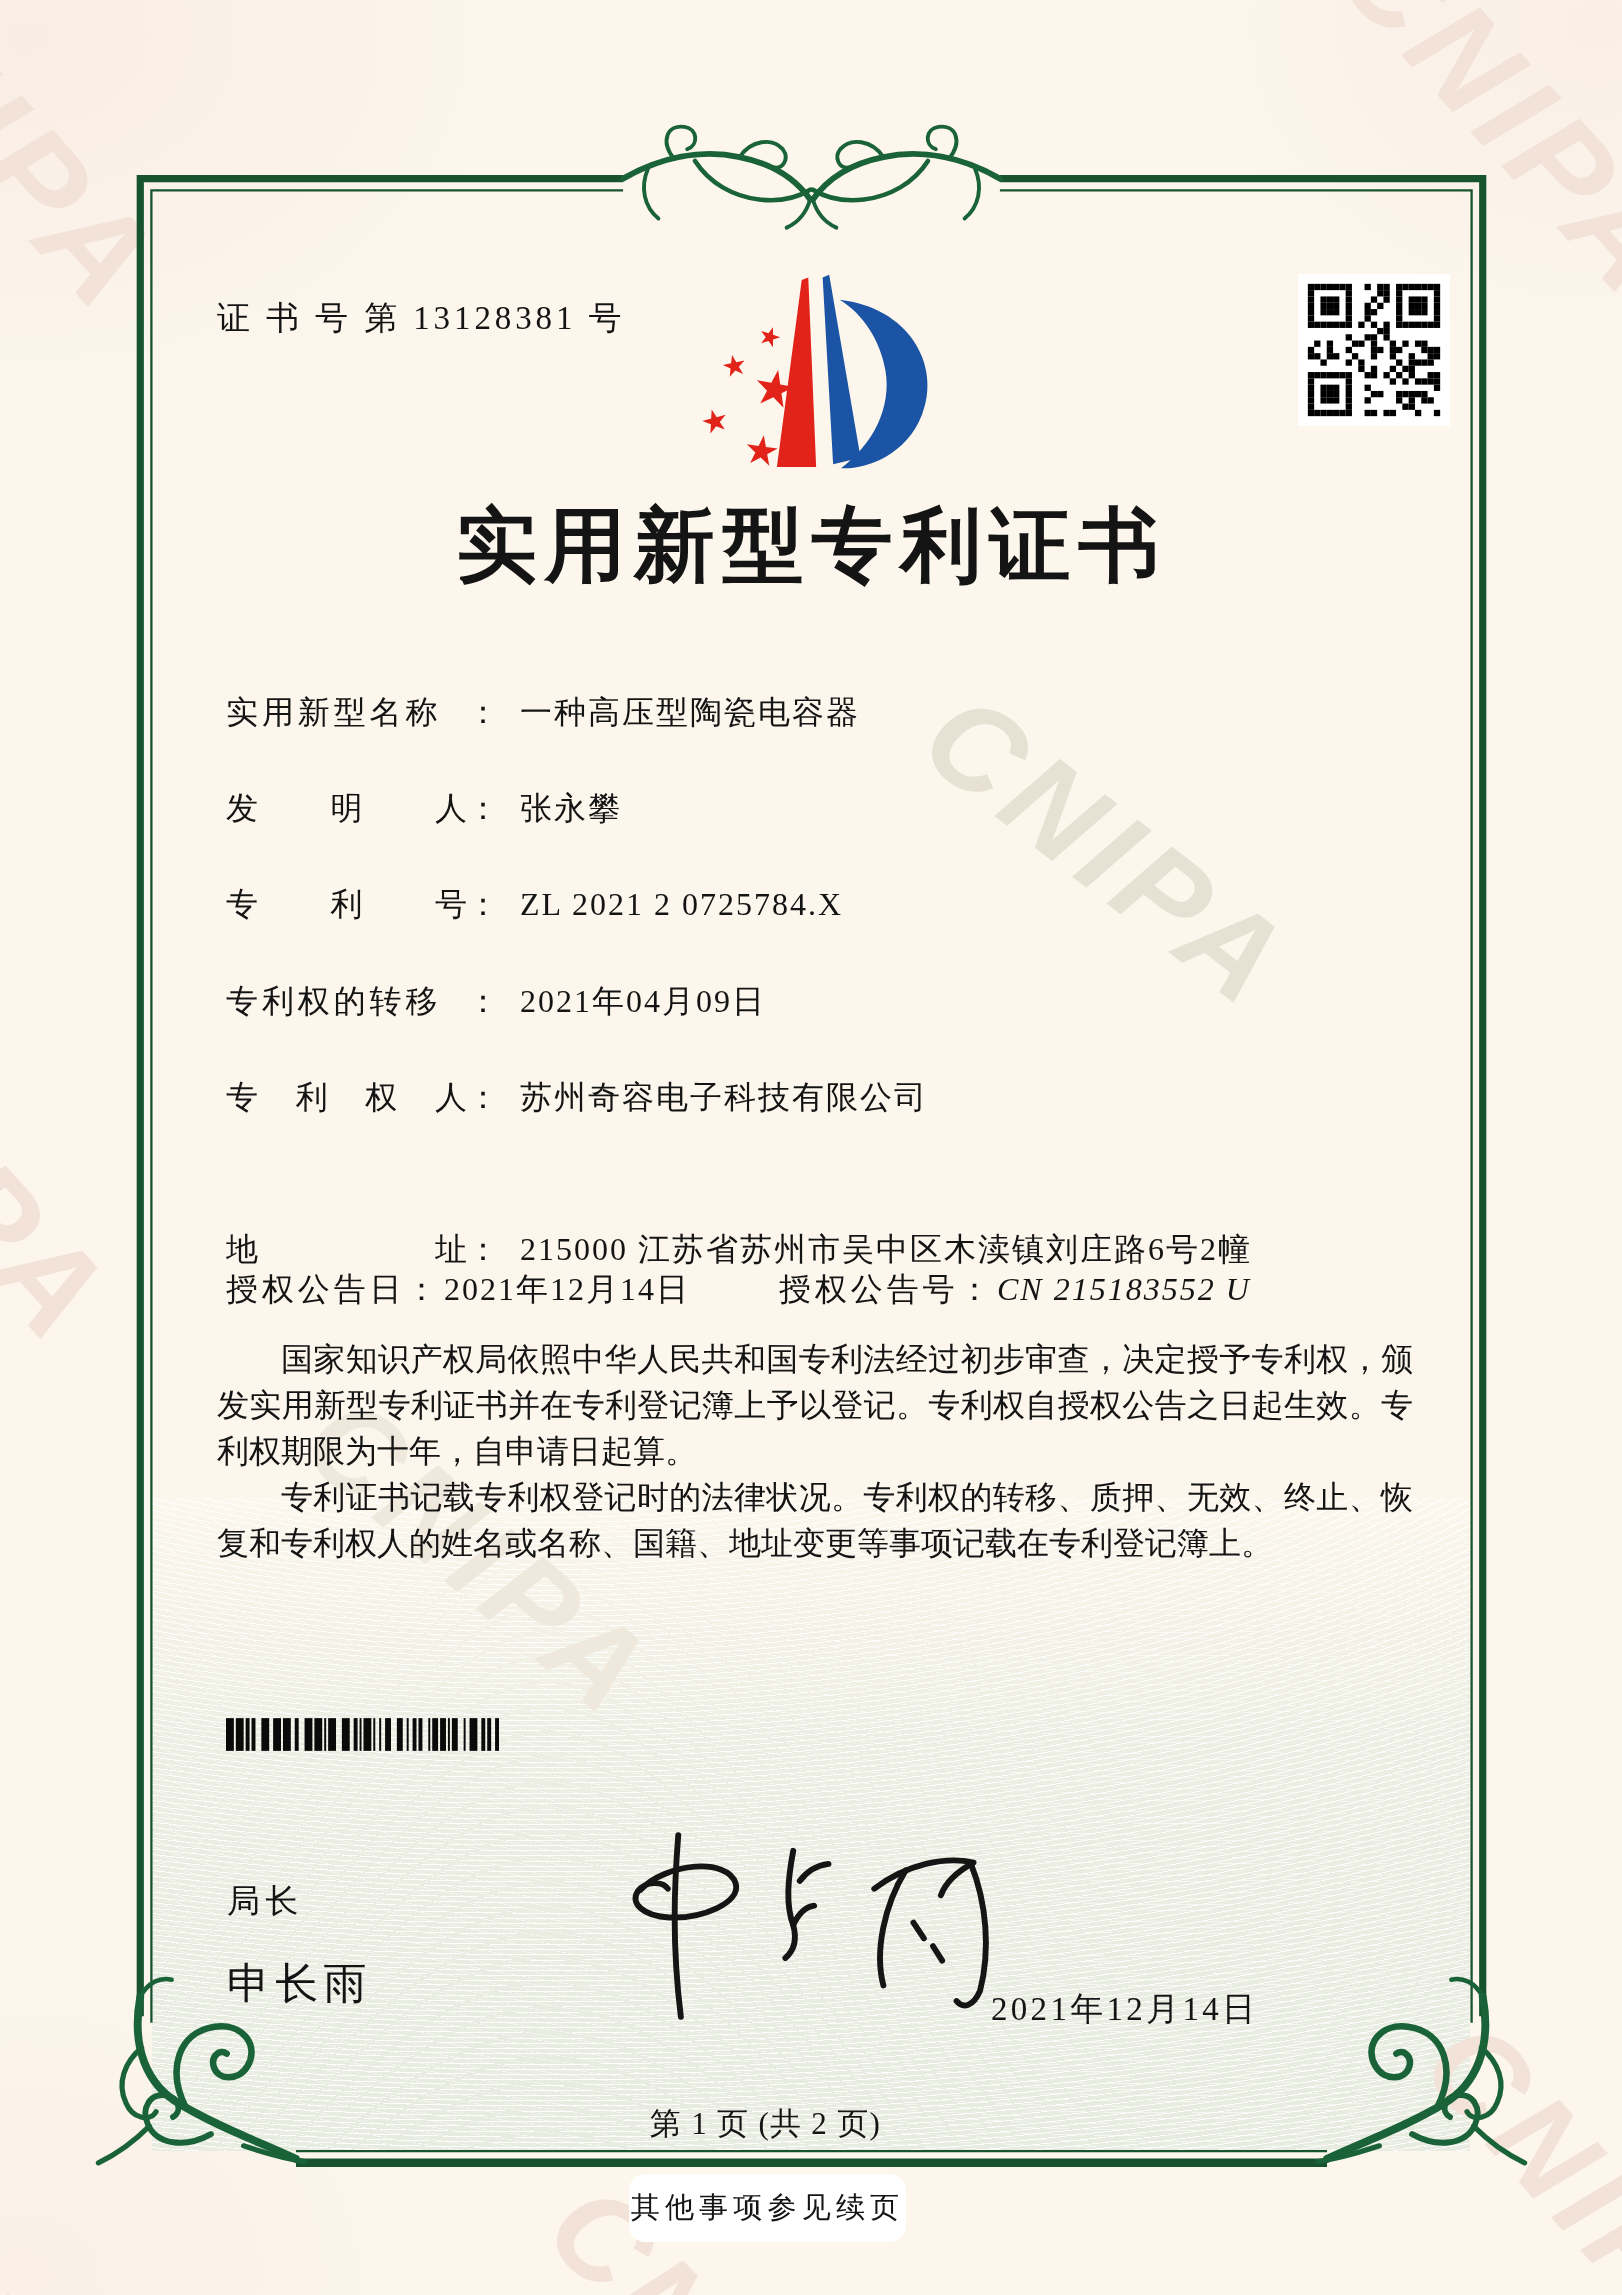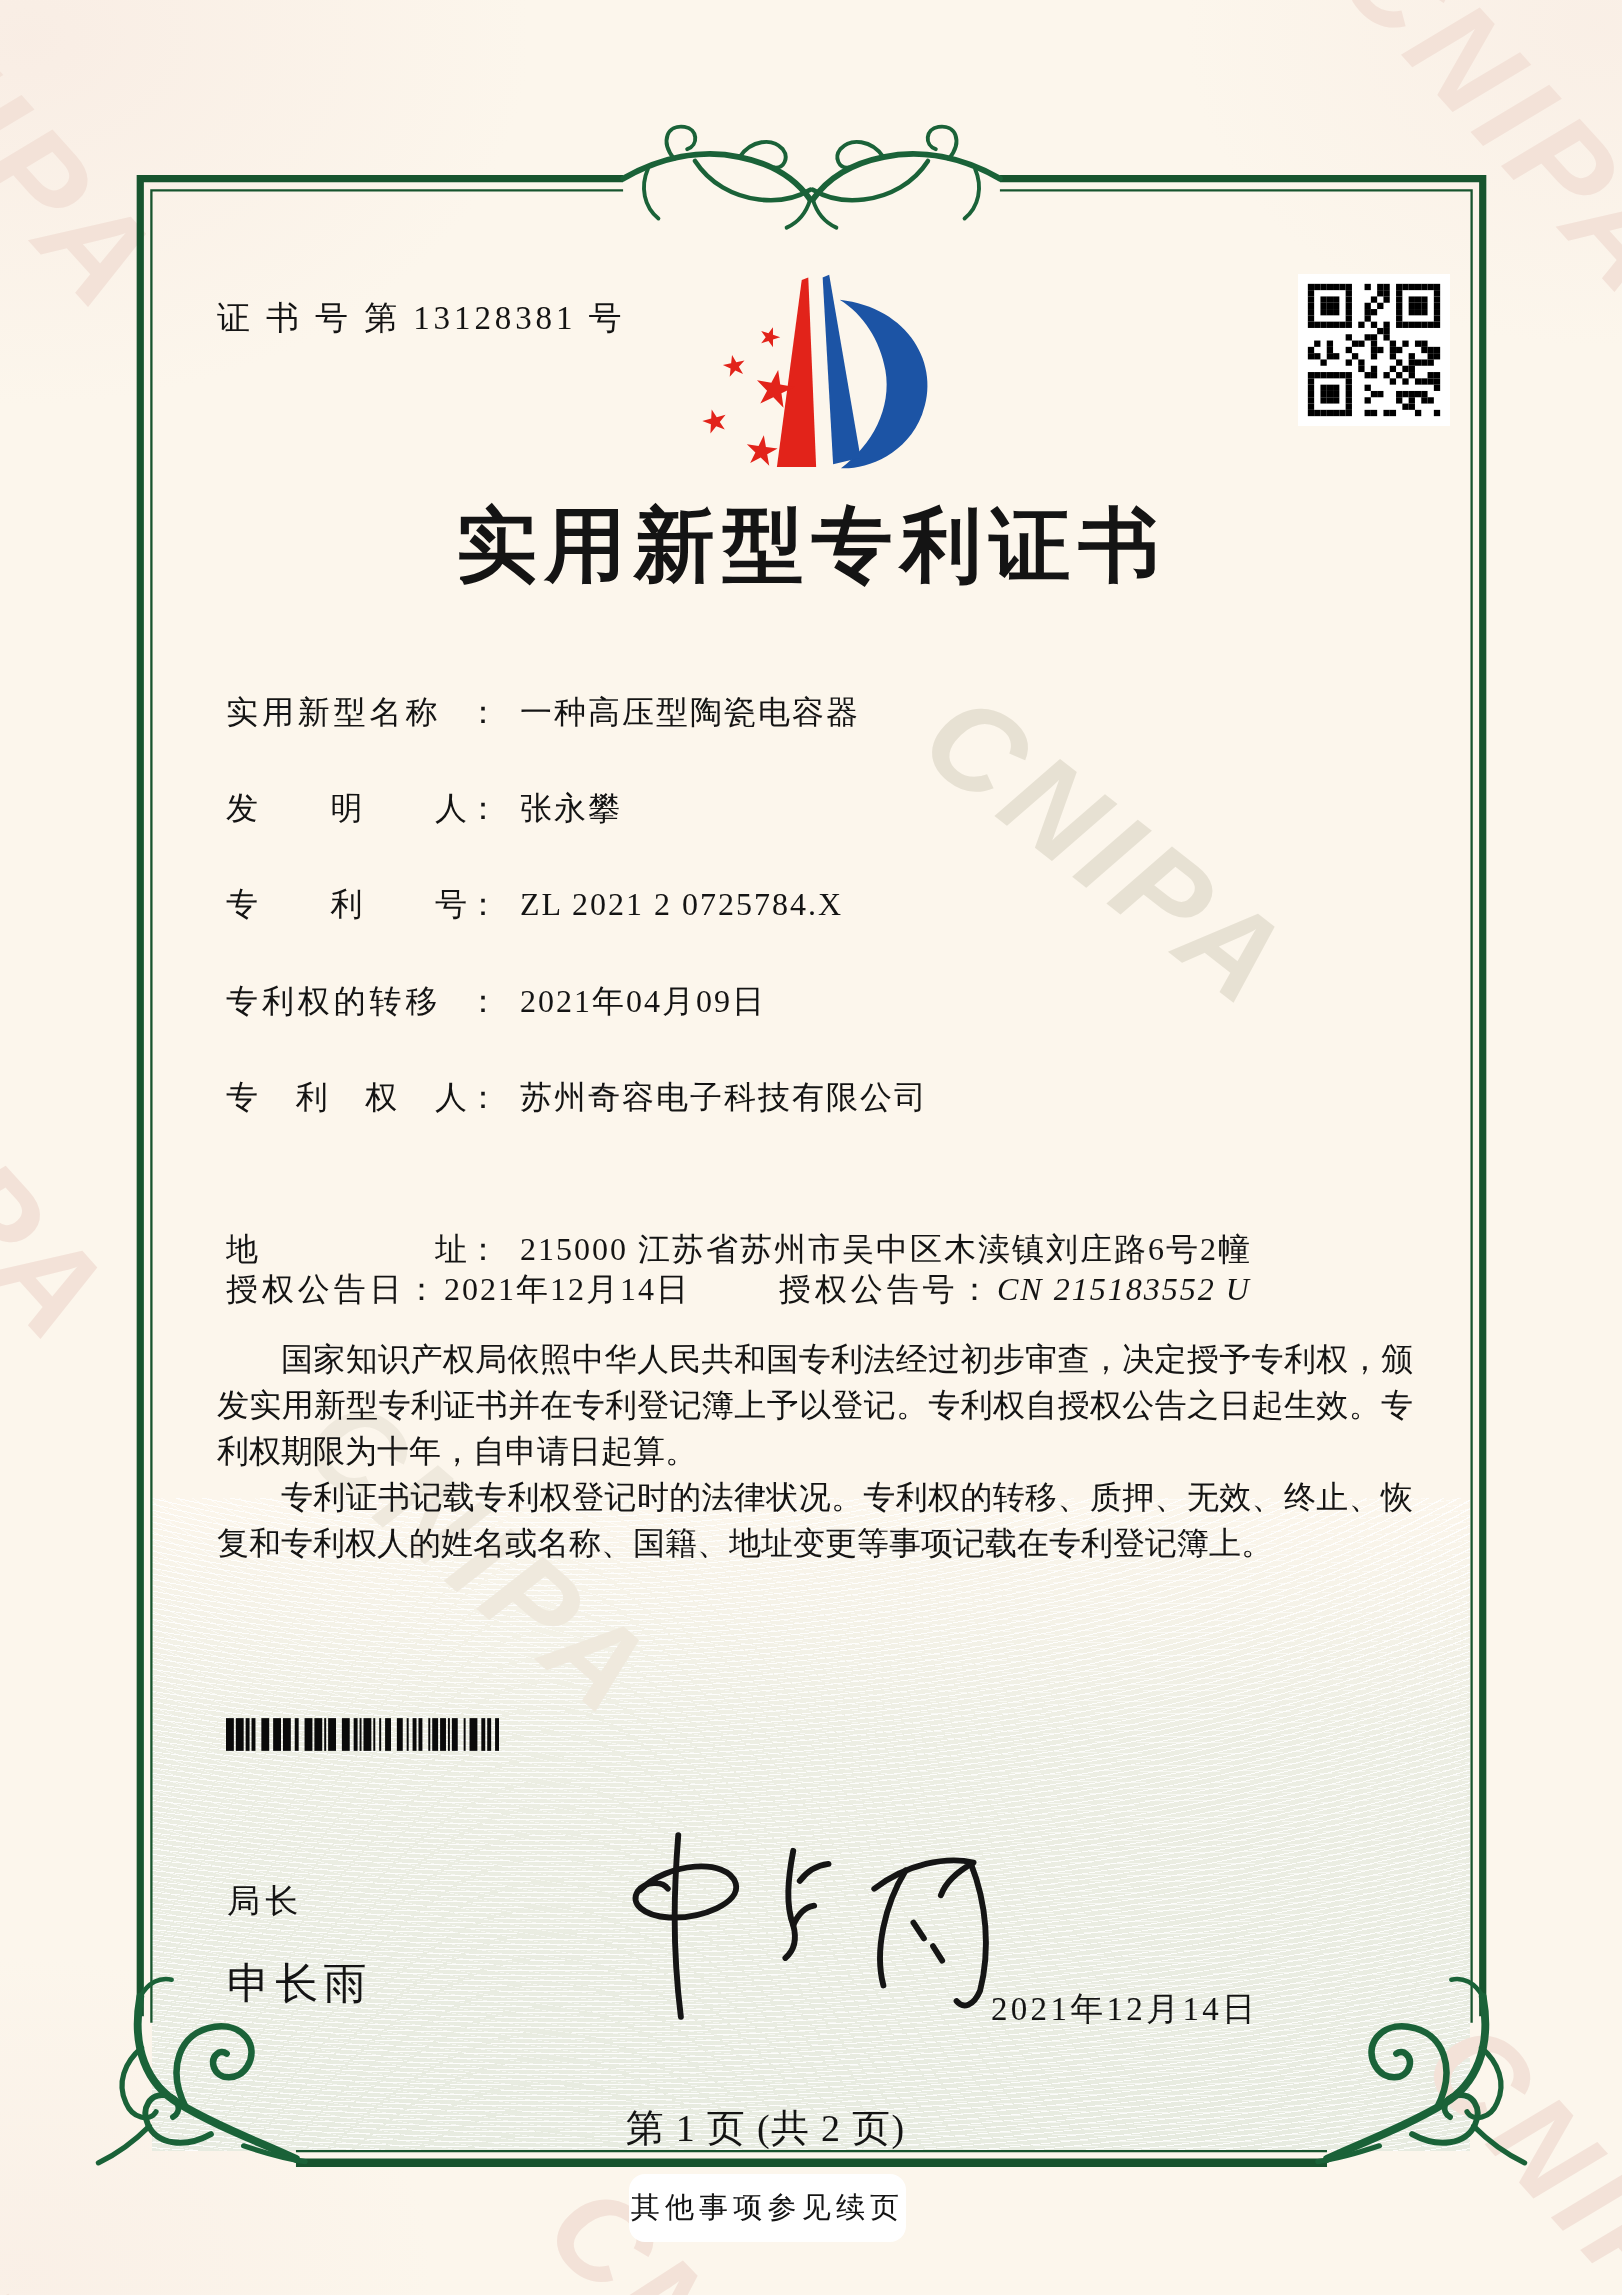--- a/index.html
+++ b/index.html
@@ -44,21 +44,21 @@
   .fvalue{display:inline-block;margin-left:21px;letter-spacing:2px;}
   .grant-row{position:absolute;left:226px;top:1268px;z-index:4;font-size:32px;white-space:nowrap;}
   .grant-no{position:absolute;left:779px;top:1268px;z-index:4;font-size:32px;white-space:nowrap;}
   .paras{position:absolute;left:217px;top:1336px;width:1196px;z-index:4;font-size:32px;line-height:46px;text-align:justify;}
   .paras p{margin:0;text-indent:2em;}
   .barcode{position:absolute;left:226px;top:1718px;z-index:4;}
   .officer-title{position:absolute;left:227px;top:1879px;z-index:4;font-size:33px;letter-spacing:5.2px;}
   .officer-name{position:absolute;left:227px;top:1955px;z-index:4;font-size:43px;letter-spacing:5.2px;text-align:center;}
   .signature{position:absolute;left:563px;top:1826px;z-index:4;}
   .issue-date{position:absolute;left:991px;top:1987px;z-index:4;font-size:33px;letter-spacing:3.3px;}
-  .page-info{position:absolute;left:0;right:92px;top:2103px;z-index:4;text-align:center;font-size:38px;letter-spacing:1.3px;}
+  .page-info{position:absolute;left:0;right:92px;top:2103px;z-index:4;text-align:center;font-size:31px;letter-spacing:1.3px;}
   .footer-box{
     position:absolute;left:629px;top:2174px;width:277px;height:68px;z-index:4;background:#fff;
     display:flex;align-items:center;justify-content:center;border-radius:16px;
   }
   .footer-note{font-size:29px;letter-spacing:5.2px;}
 </style>
 </head>
 <body>
 
 <div class="page">

